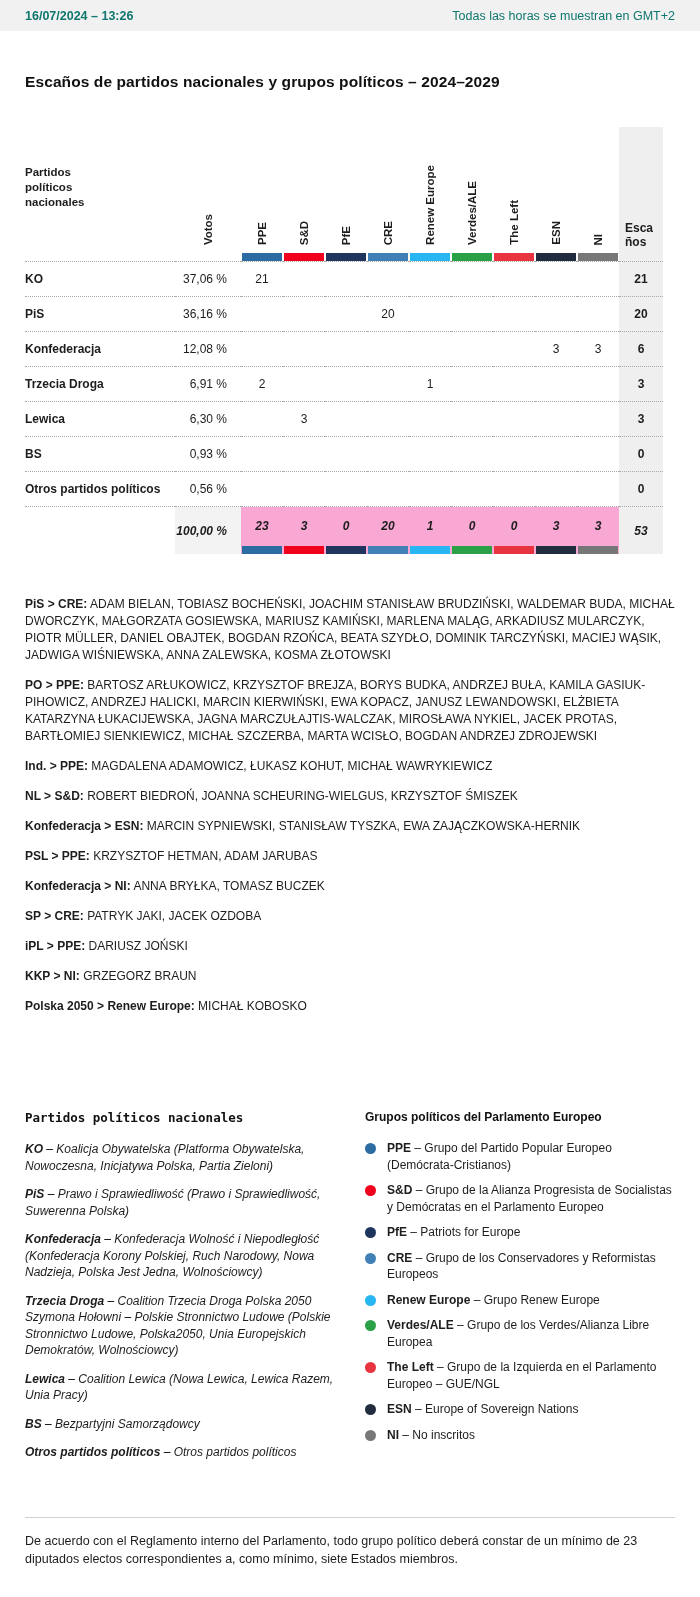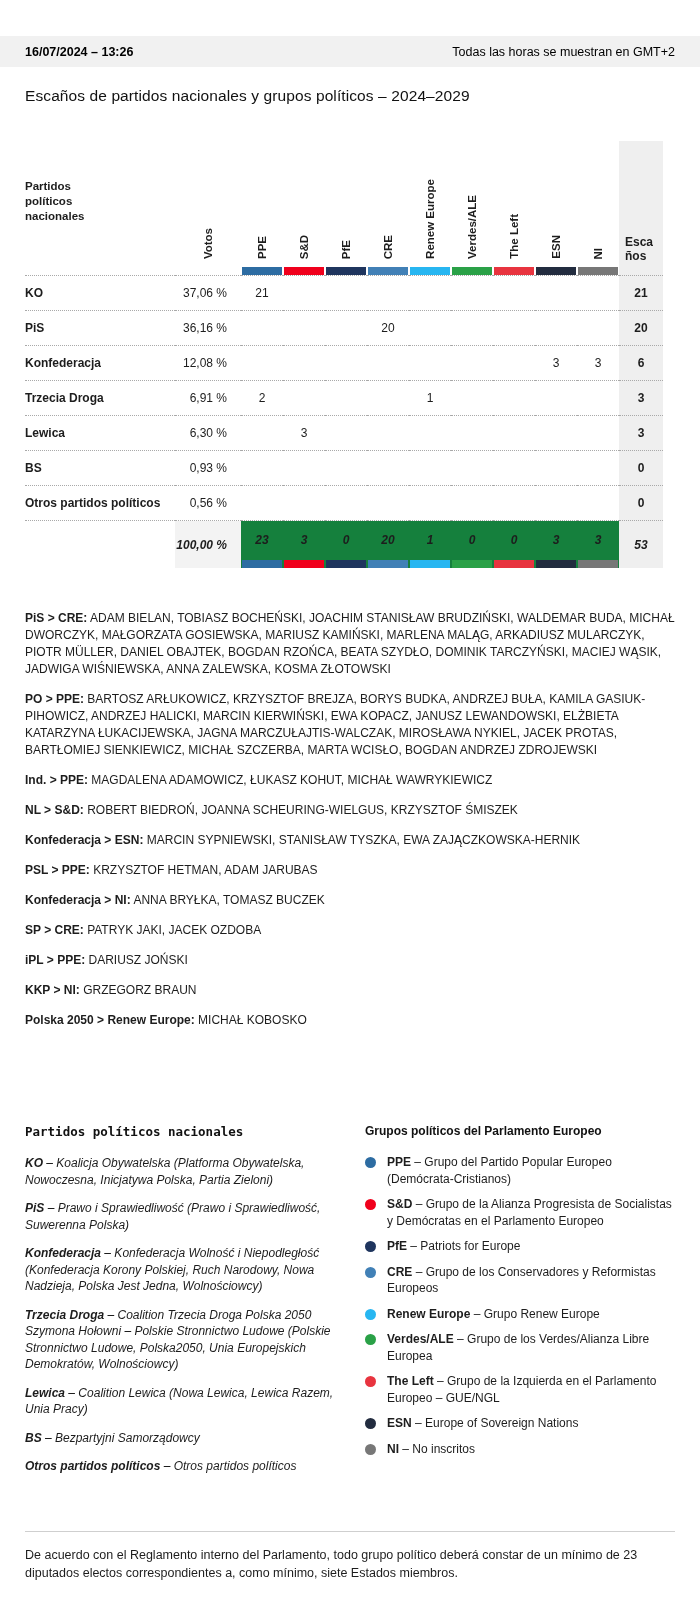--- a/index.html
+++ b/index.html
@@ -9,27 +9,27 @@
     width:700px;
     min-height:1597px;
     font-family:"Liberation Sans", sans-serif;
     color:#1d1d1d;
     position:relative;
   }
   
   .topbar {
     height:31px; background:#f1f1f1;
     display:flex; justify-content:space-between; align-items:center;
-    padding:0 25px; font-size:12.5px; color:#000000;margin-top:36px;
+    padding:0 25px; font-size:12.5px; color:#0f766e;
   }
   .topbar .dt { font-weight:bold; }
 
   .content { padding:0 25px; }
 
-  h1 { font-size:15.5px; font-weight:normal; color:#111; margin-top:20px; letter-spacing:.1px; }
+  h1 { font-size:15.5px; font-weight:bold; color:#111; margin-top:42px; letter-spacing:.1px; }
   h2 { font-size:15px; font-weight:normal; color:#222; margin-top:10px; }
 
   
   table { border-collapse:collapse; table-layout:fixed; width:638px; margin-top:36px; font-size:12px; }
   col.col-party { width:150px; }
   col.col-votes { width:66px; }
   col.col-group { width:42px; }
   col.col-seats { width:44px; }
 
   thead th { height:134px; font-weight:bold; padding:0; vertical-align:bottom; }
@@ -54,21 +54,21 @@
 
   tbody tr > th, tbody tr > td { border-top:1px dotted #a9a9a9; height:35px; }
   th.party-cell { text-align:left; font-weight:bold; font-size:12px; padding-right:4px; }
   td.votes-cell { text-align:right; padding-right:14px; }
   td.group-cell { text-align:center; }
   td.seats-cell { text-align:center; font-weight:bold; background:#efefef; }
 
   tr.total-row > th, tr.total-row > td { border-top:1px dotted #a9a9a9; height:47px;font-style:italic; }
   .total-empty { background:#fff; }
   td.total-votes { background:#f3f3f3; font-weight:bold; text-align:right; padding-right:14px; }
-  td.total-group-cell { background:#15803d; padding:0; vertical-align:bottom; }
+  td.total-group-cell { background:#f9a8d4; padding:0; vertical-align:bottom; }
   .tg-num { height:39px; line-height:39px; text-align:center; font-weight:bold; }
   .tg-bar { height:8px; margin:0 1px; }
   td.total-seats { background:#efefef; font-weight:bold; text-align:center; vertical-align:middle; }
 
   
   .member-lists { margin-top:42px; }
   .members { font-size:12px; line-height:17px; margin-bottom:13px; color:#1d1d1d; }
   .members strong { font-weight:bold; }
 
   

